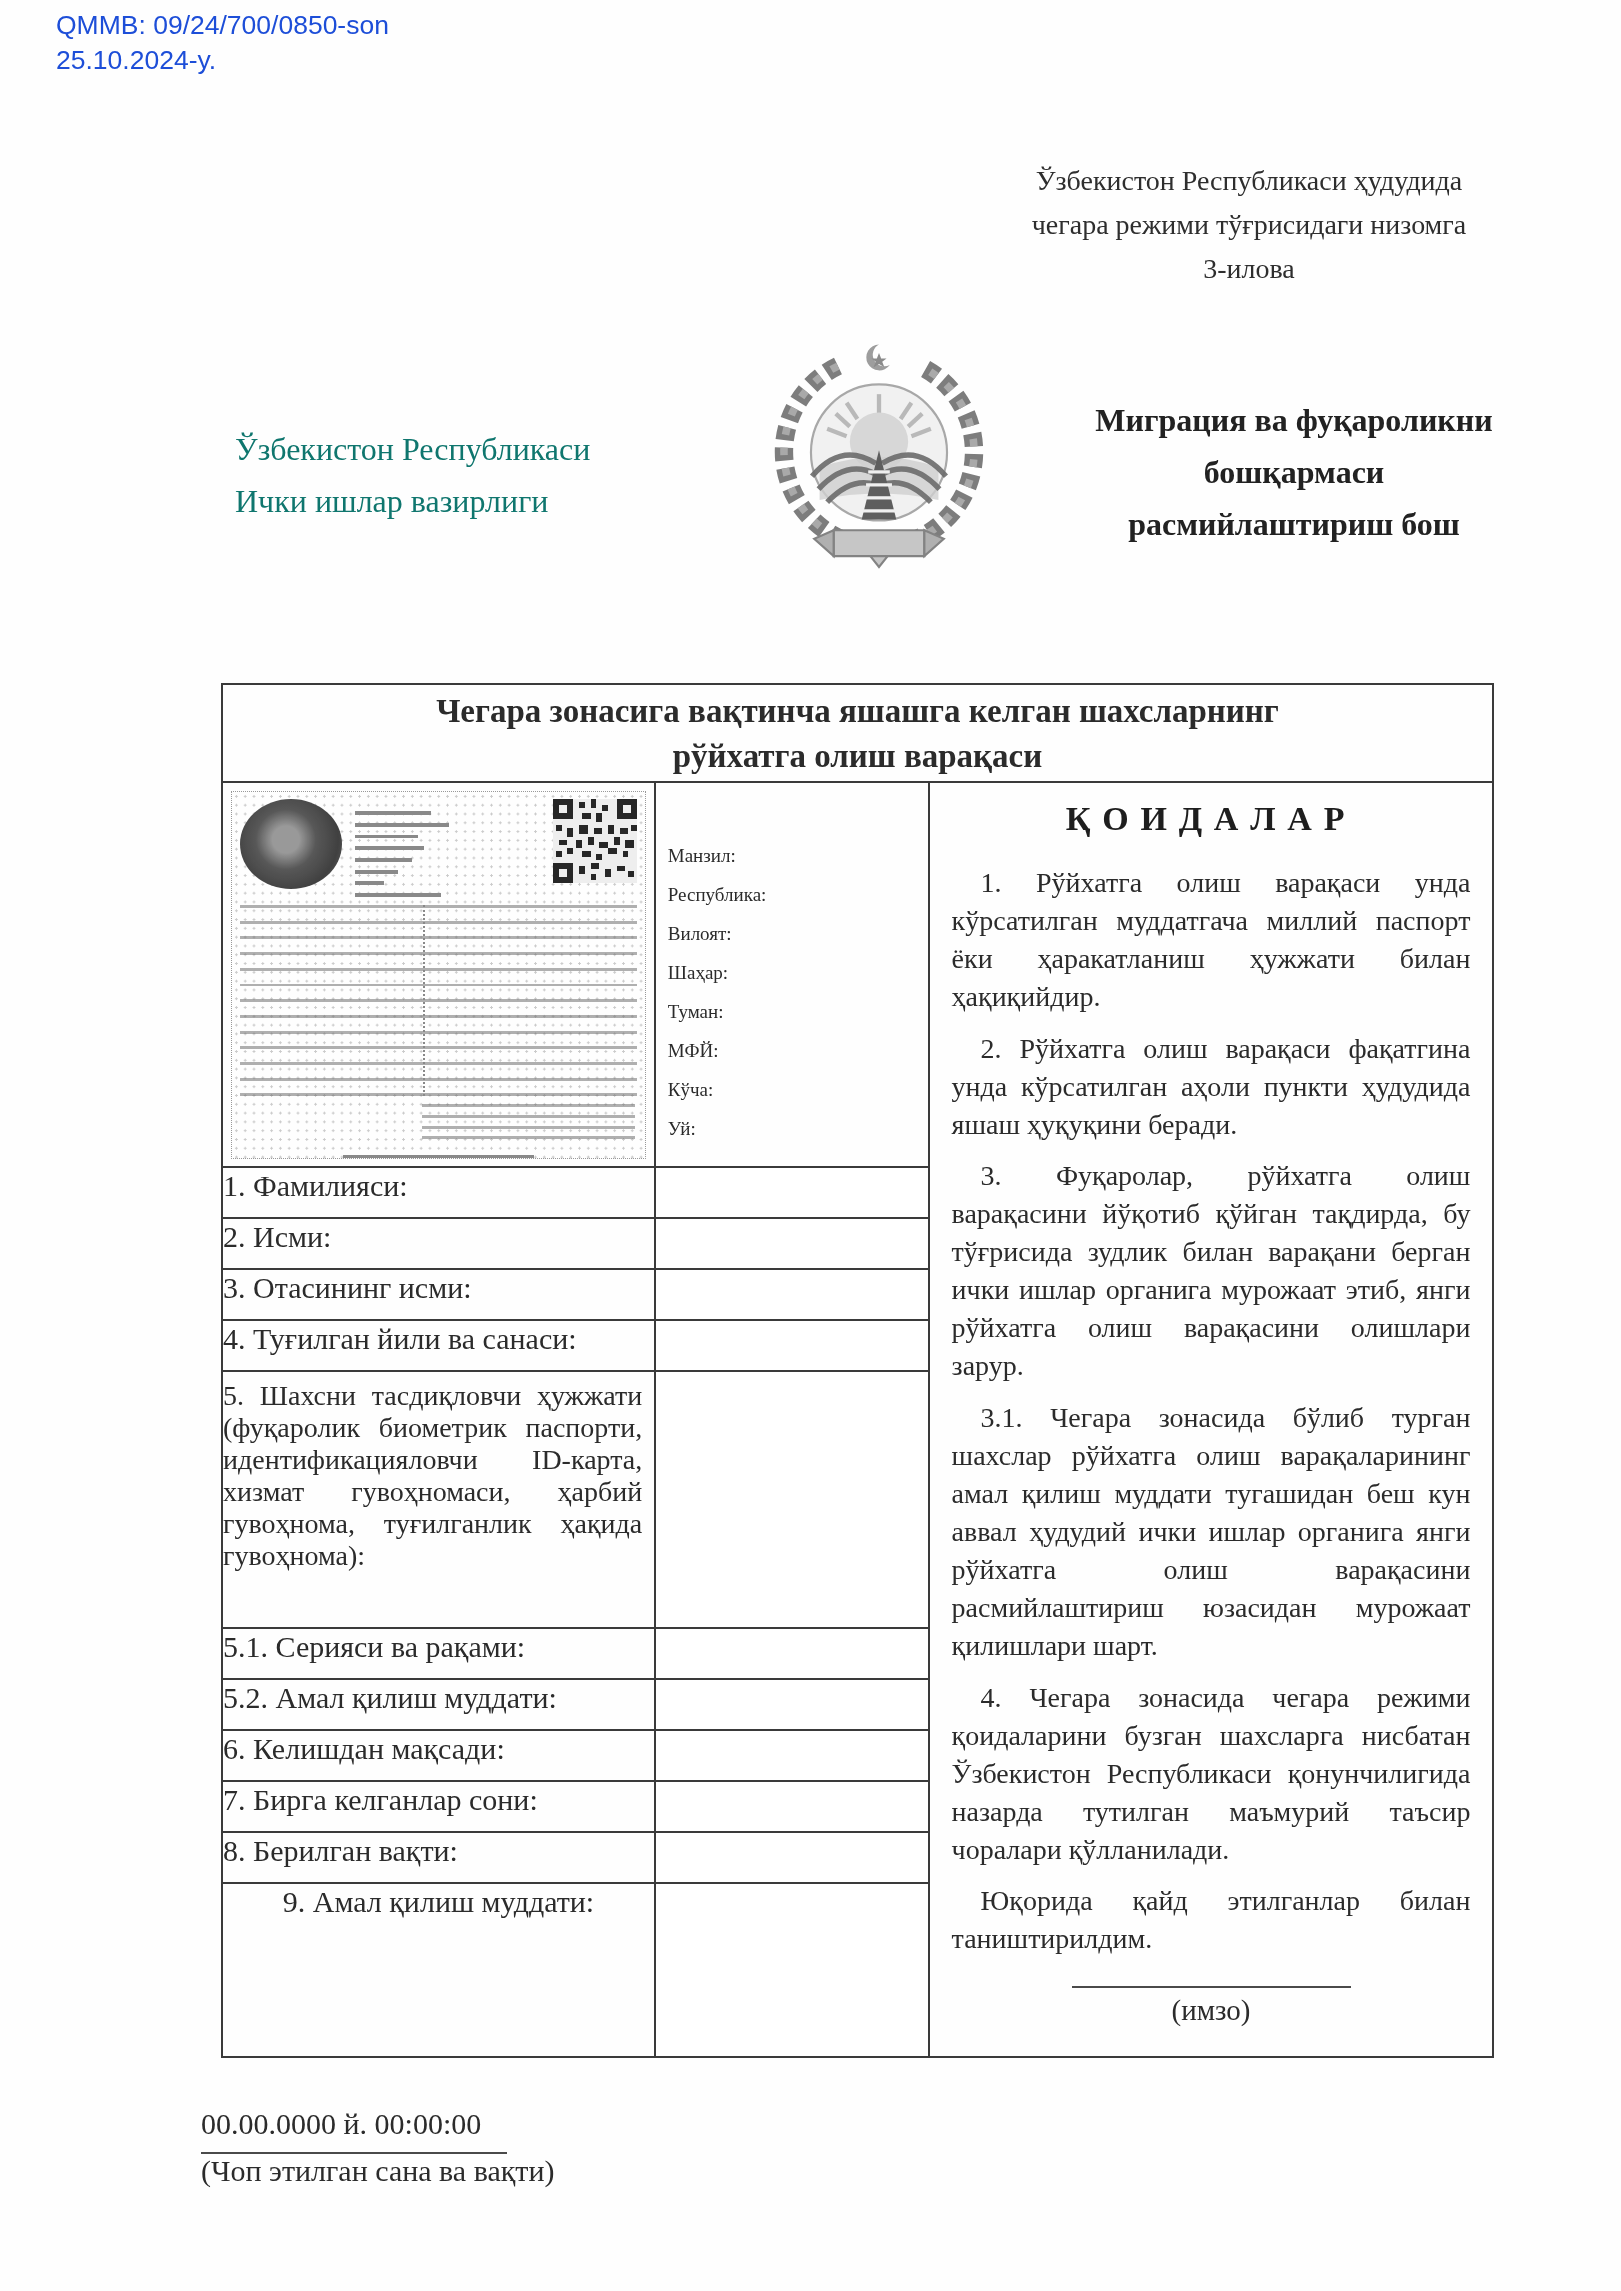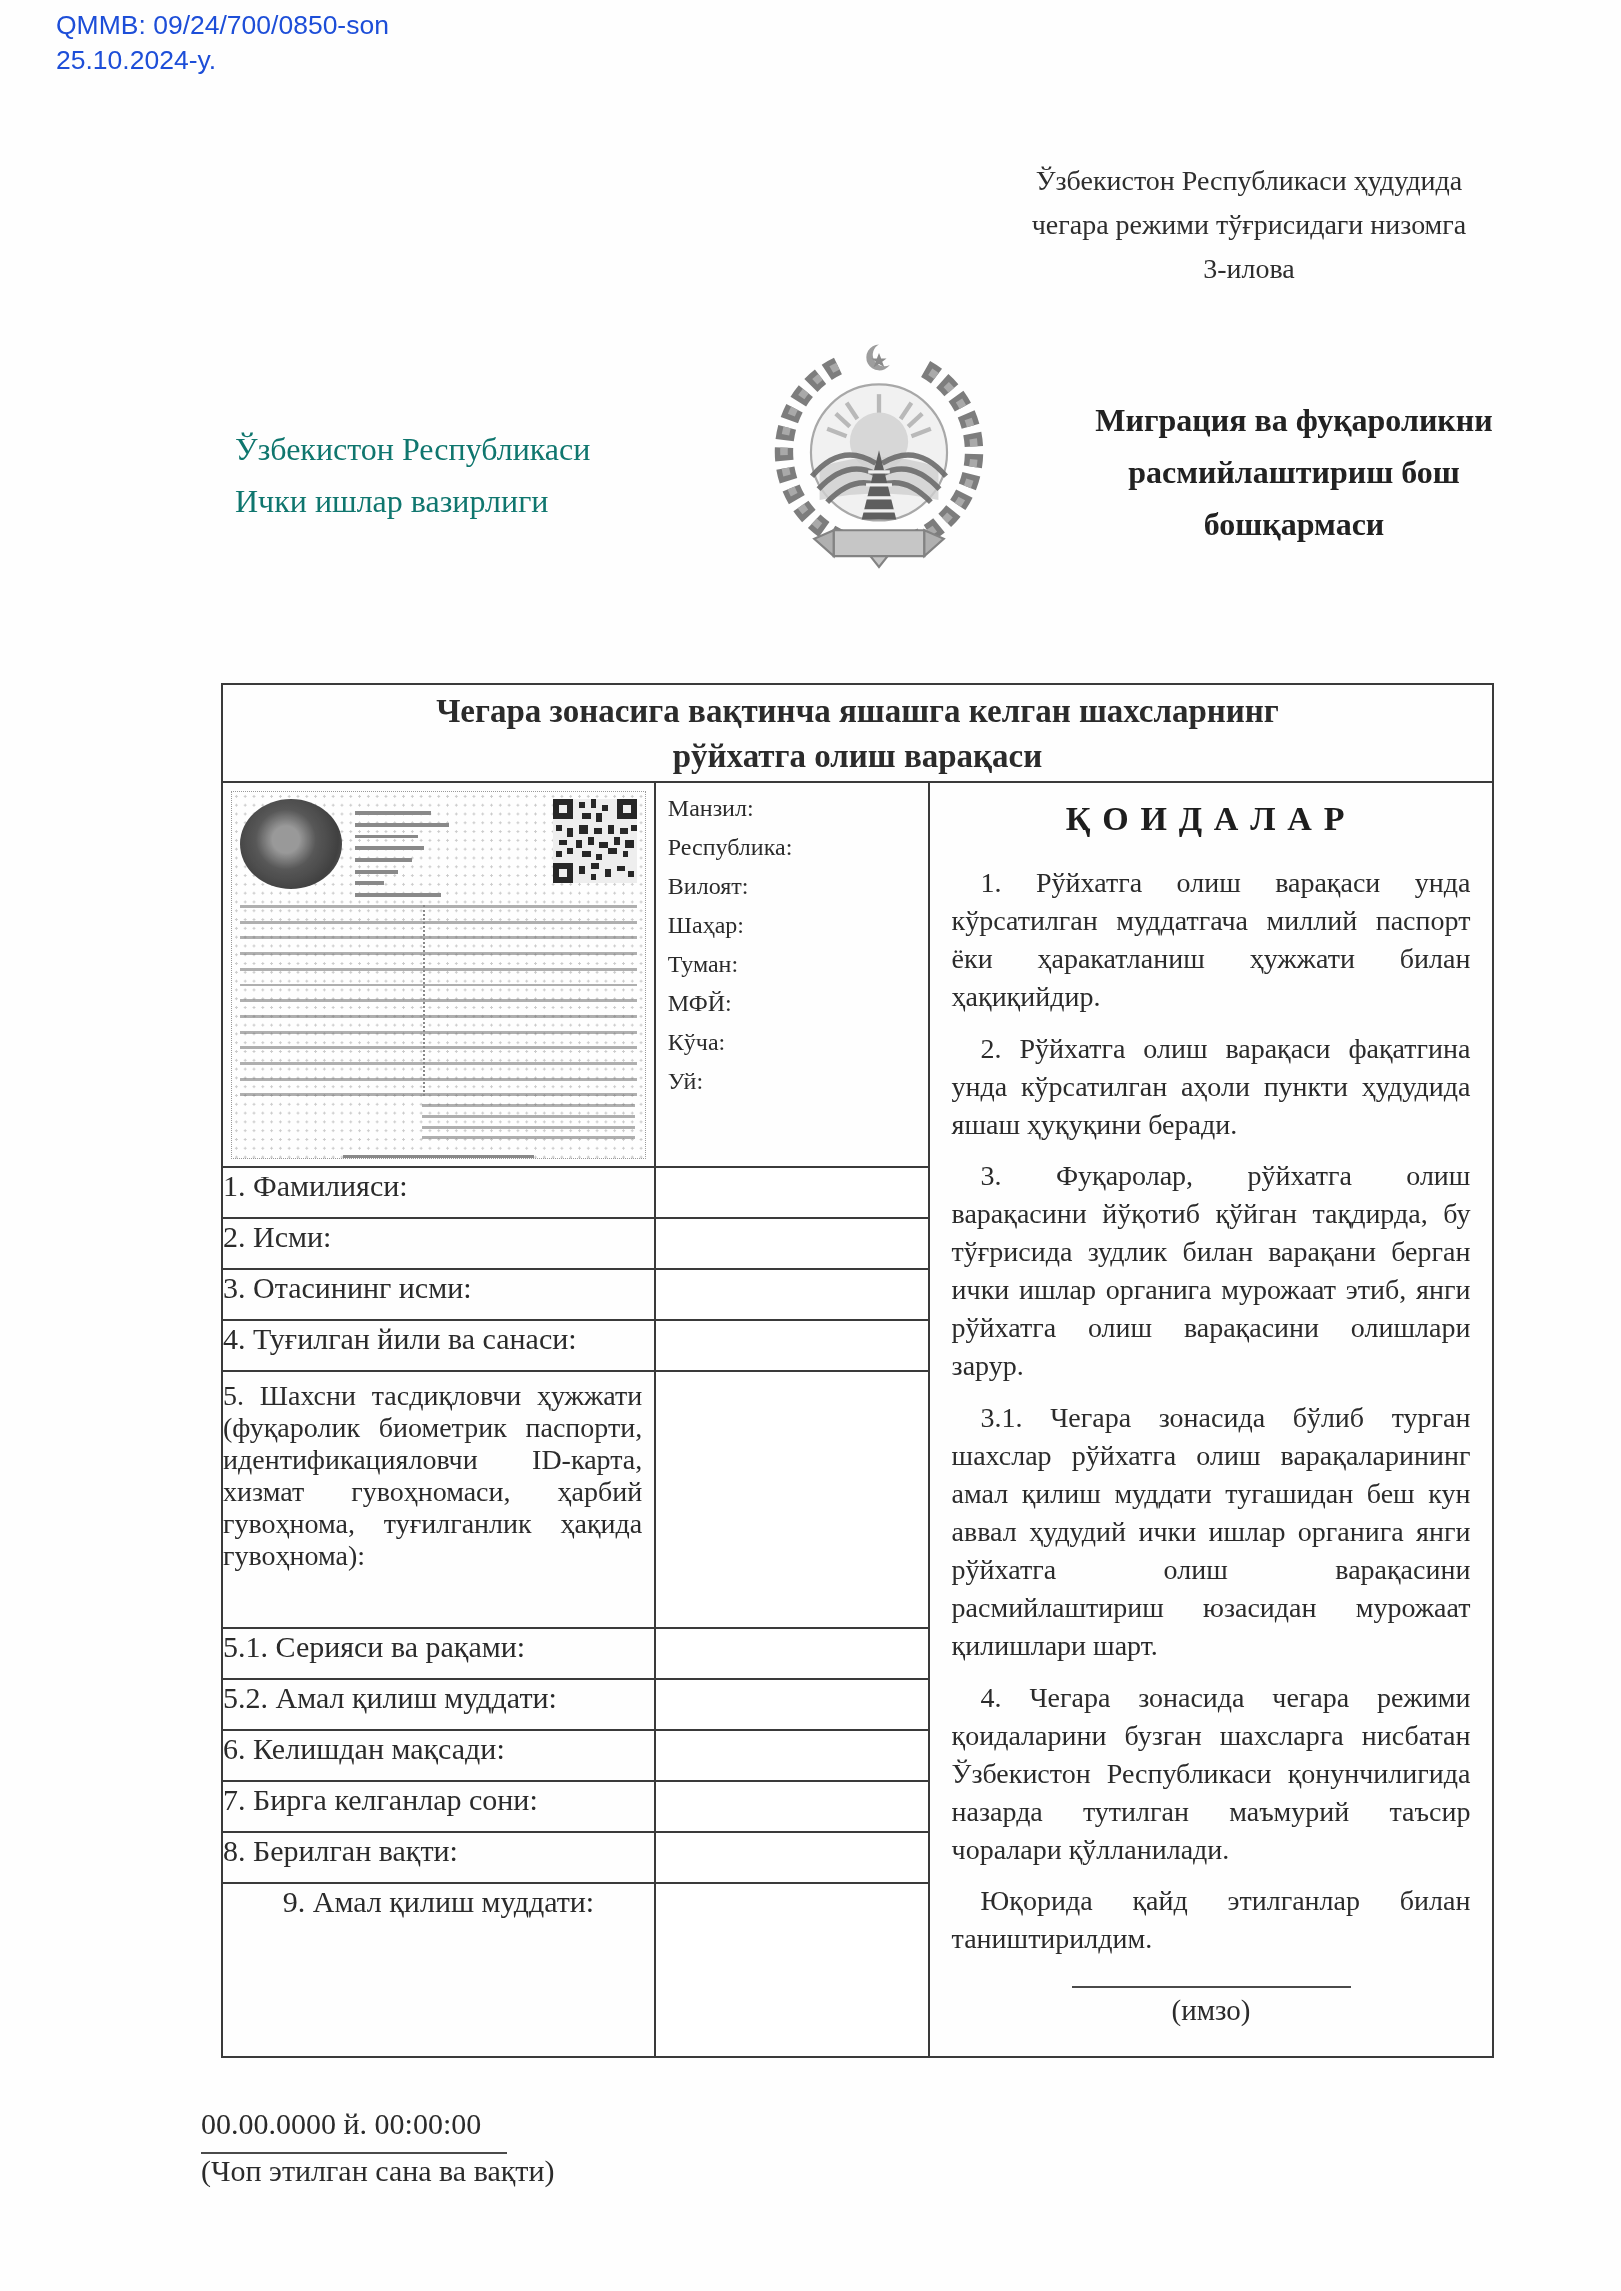--- a/index.html
+++ b/index.html
@@ -38,21 +38,21 @@
   table.form{border:2.9px solid #2e2e2e;}
   tr.title-row td{
     text-align:center;font-weight:bold;font-size:33px;line-height:45px;
     padding:3.9px 9.8px 2px 9.8px;height:86px;vertical-align:middle;
   }
   td.lbl{font-size:30px;line-height:35px;padding:5.9px 7.8px 2px 9.8px;}
   td.lbl.tall{font-size:28px;line-height:32px;text-align:justify;padding-top:7.8px;padding-right:11.8px;}
   td.val{background:#fff;}
   tr.h-a{height:385px;} tr.h-s{height:51px;} tr.h-r5{height:257px;} tr.h-r9{height:174px;text-align:center;}
   
-  .addr{padding:5.9px 5.9px 0 11.8px;font-size:24px;line-height:39px;}
+  .addr{padding:5.9px 5.9px 0 11.8px;font-size:19px;line-height:39px;margin-top:47px;}
   
   .spec{
     position:relative;margin:7.8px;height:366px;
     background-image:radial-gradient(#cfcfcf 1px, transparent 1.2px);
     background-size:8.8px 8.8px;border:1px dotted #9a9a9a;
     overflow:hidden;filter:contrast(.95);
   }
   .spec-top{display:flex;align-items:flex-start;padding:7.8px 7.8px 0 7.8px;height:100px;}
   .spec-emblem{
     width:102px;height:90px;border-radius:50%;
@@ -158,22 +158,22 @@
 
       <path d="M58,178 L142,178 L142,202 L58,202 Z" fill="#c6c6c6" stroke="#838383" stroke-width="2"></path>
       <path d="M58,178 L40,186 L58,202 Z" fill="#b0b0b0" stroke="#838383" stroke-width="2"></path>
       <path d="M142,178 L160,186 L142,202 Z" fill="#b0b0b0" stroke="#838383" stroke-width="2"></path>
       <path d="M92,202 L100,212 L108,202 Z" fill="#c6c6c6" stroke="#838383" stroke-width="2"></path>
     </svg>
   </div>
 
   <div class="department">
     <div>Миграция ва фуқароликни</div>
+    <div>бошқармаси</div>
     <div>расмийлаштириш бош</div>
-    <div>бошқармаси</div>
   </div>
 
   <table class="form">
     <colgroup>
         <col style="width:433px">
         <col style="width:274px">
         <col style="width:564px">
       </colgroup>
 
     <tbody>

